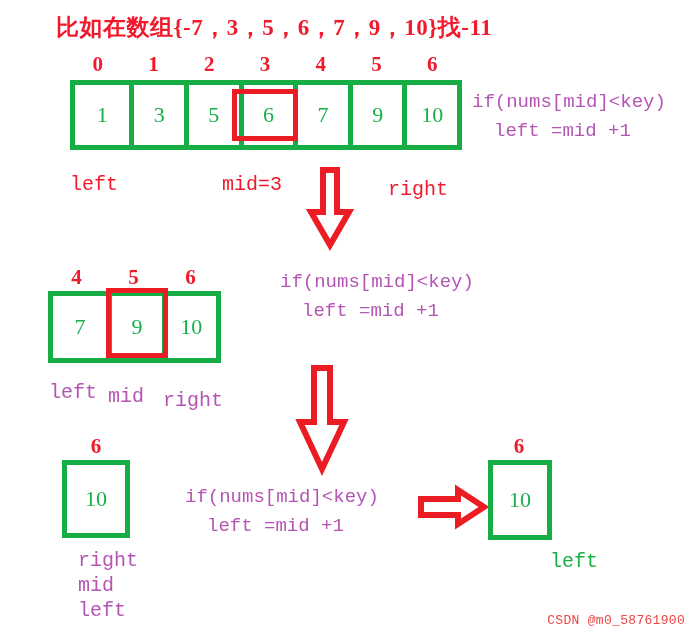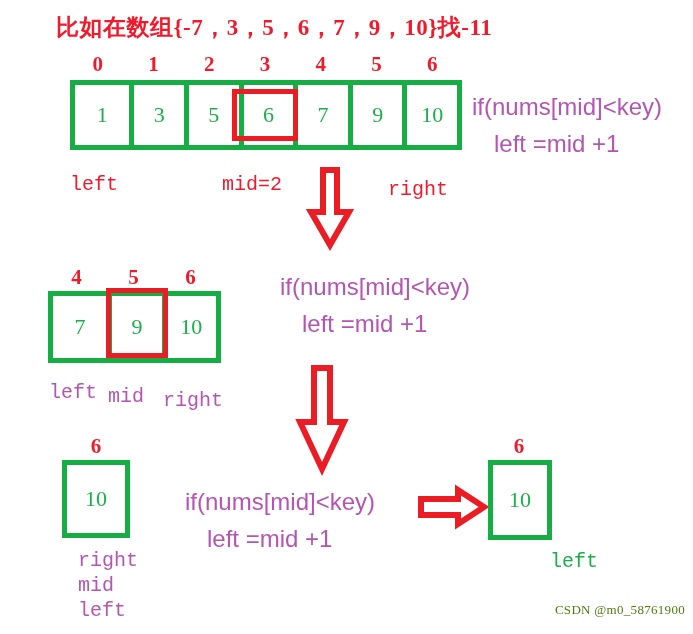--- a/index.html
+++ b/index.html
@@ -84,34 +84,34 @@
   .lbl-green {
     color: #19b04a;
     font-size: 20px;
     font-family: "Liberation Mono", monospace;
     white-space: nowrap;
   }
 
   
   .code {
     color: #b455b4;
-    font-family: Liberation Sans, sans-serif;
-    font-size: 24px;
+    font-family: Liberation Mono, monospace;
+    font-size: 19px;
     white-space: nowrap;
     line-height: 1.55;
   }
   .code .l2 { padding-left: 22px; display: block; }
 
   
   #watermark {
     right: 8px;
-    bottom: 16px;
-    color: #4d7c0f;
+    bottom: 6px;
+    color: #ef4444;
     font-size: 13px;
-    font-family: Liberation Serif, serif;
+    font-family: Liberation Mono, monospace;
     letter-spacing: 0.3px;
   }
 
   svg { display: block; overflow: visible; }
 </style>
 </head>
 <body>
 
 <div class="abs" id="title">比如在数组{-7，3，5，6，7，9，10}找-11</div>
 
@@ -133,21 +133,21 @@
   <div class="cell" style="width:56px;">5</div>
   <div class="cell" style="width:56px;">6</div>
   <div class="cell" style="width:56px;">7</div>
   <div class="cell" style="width:56px;">9</div>
   <div class="cell" style="width:56px;">10</div>
 </div>
 
 <div class="abs hl" style="left:232px; top:89px; width:66px; height:52px;"></div>
 
 <div class="abs lbl-red" style="left:70px; top:173px;">left</div>
-<div class="abs lbl-red" style="left:222px; top:173px;">mid=2</div>
+<div class="abs lbl-red" style="left:222px; top:173px;">mid=3</div>
 <div class="abs lbl-red" style="left:388px; top:178px;">right</div>
 
 <div class="abs code" style="left:472px; top:88px;">
   <span>if(nums[mid]&lt;key)</span>
   <span class="l2">left =mid +1</span>
 </div>
 
 <div class="abs" style="left:307px; top:168px;">
   <svg width="46" height="80" viewBox="0 0 46 80">
     <polygon points="16,2 30,2 30,44 42,44 23,77 4,44 16,44" fill="#ffffff" stroke="#ec1c24" stroke-width="6" stroke-linejoin="miter"></polygon>

